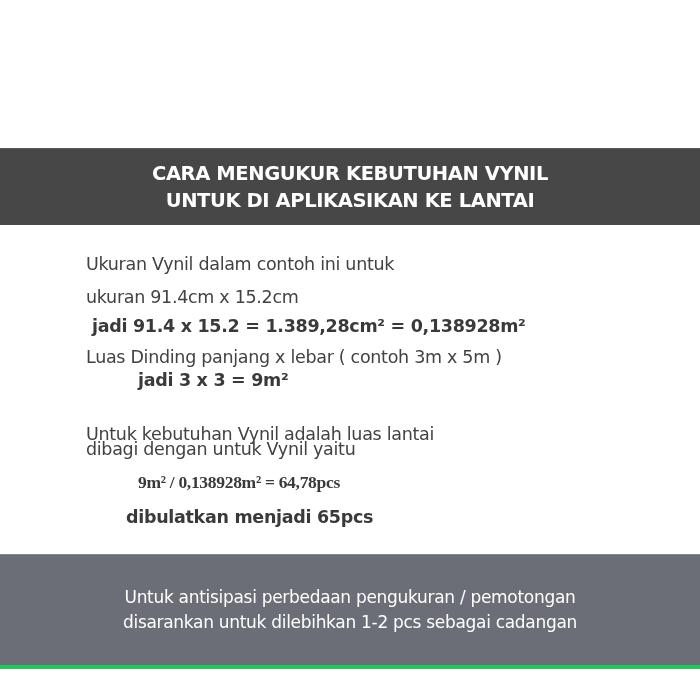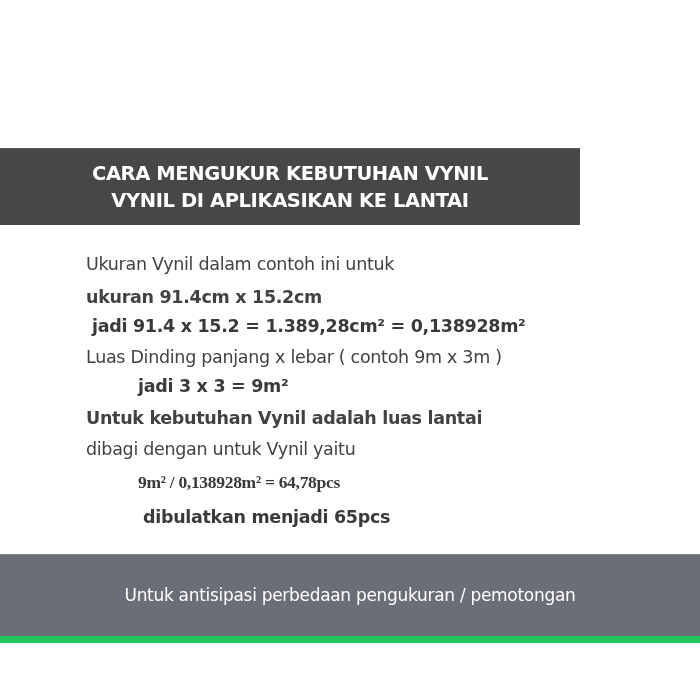--- a/index.html
+++ b/index.html
@@ -12,21 +12,21 @@
       height: 700px;
       position: relative;
       overflow: hidden;
       font-family: "DejaVu Sans", sans-serif;
       color: #3e3e3e;
     }
     .banner-top {
       position: absolute;
       left: 0;
       top: 148px;
-      width: 580px;
+      width: 700px;
       height: 77px;
       background: #474747;
       border-top: 1px solid #5a5a5a;
       box-sizing: border-box;
       display: flex;
       flex-direction: column;
       justify-content: center;
       align-items: center;
     }
     .banner-top .line {
@@ -56,53 +56,54 @@
     }
     .row.bold {
       font-weight: bold;
       color: #3a3a3a;
     }
     .banner-bottom {
       position: absolute;
       left: 0;
       top: 554px;
       width: 700px;
-      height: 89px;
+      height: 115px;
       background: #6b6e76;
       border-top: 1px solid #868890;
-      border-bottom: 7px solid #22c55e;
+      border-bottom: 4px solid #22c55e;
       box-sizing: border-box;
       display: flex;
       flex-direction: column;
       justify-content: center;
     }
     .banner-bottom .line {
       color: #ffffff;
       font-size: 17px;
       line-height: 25px;
       letter-spacing: -0.3px;
       text-align: center;
       white-space: nowrap;
     }
   </style>
 </head>
 <body>
 
 <div class="banner-top">
   <div class="line">CARA MENGUKUR KEBUTUHAN VYNIL</div>
-  <div class="line">VYNIL DI APLIKASIKAN KE LANTAI</div>
+  <div class="line">UNTUK DI APLIKASIKAN KE LANTAI</div>
 </div>
 
 <div class="content">
   <div class="row" style="top:0px;">Ukuran Vynil dalam contoh ini untuk</div>
-  <div class="row" style="top:33px;font-weight:bold;">ukuran 91.4cm x 15.2cm</div>
+  <div class="row" style="top:33px;">ukuran 91.4cm x 15.2cm</div>
   <div class="row bold" style="top:62px; left:6px;">jadi 91.4 x 15.2 = 1.389,28cm² = 0,138928m²</div>
-  <div class="row" style="top:93px;">Luas Dinding panjang x lebar ( contoh 9m x 3m )</div>
-  <div class="row bold" style="top:122px; left:52px;">jadi 3 x 3 = 9m²</div>
-  <div class="row" style="top:154px;font-weight:bold;">Untuk kebutuhan Vynil adalah luas lantai</div>
+  <div class="row" style="top:93px;">Luas Dinding panjang x lebar ( contoh 3m x 5m )</div>
+  <div class="row bold" style="top:116px; left:52px;">jadi 3 x 3 = 9m²</div>
+  <div class="row" style="top:170px;">Untuk kebutuhan Vynil adalah luas lantai</div>
   <div class="row" style="top:185px;">dibagi dengan untuk Vynil yaitu</div>
   <div class="row bold" style="top:218px; left:52px;font-family:Liberation Serif, serif;">9m² / 0,138928m² = 64,78pcs</div>
-  <div class="row bold" style="top:253px; left:57px;">dibulatkan menjadi 65pcs</div>
+  <div class="row bold" style="top:253px; left:40px;">dibulatkan menjadi 65pcs</div>
 </div>
 
 <div class="banner-bottom">
   <div class="line">Untuk antisipasi perbedaan pengukuran / pemotongan</div>
+  <div class="line">disarankan untuk dilebihkan 1-2 pcs sebagai cadangan</div>
 </div>
 
 </body></html>

